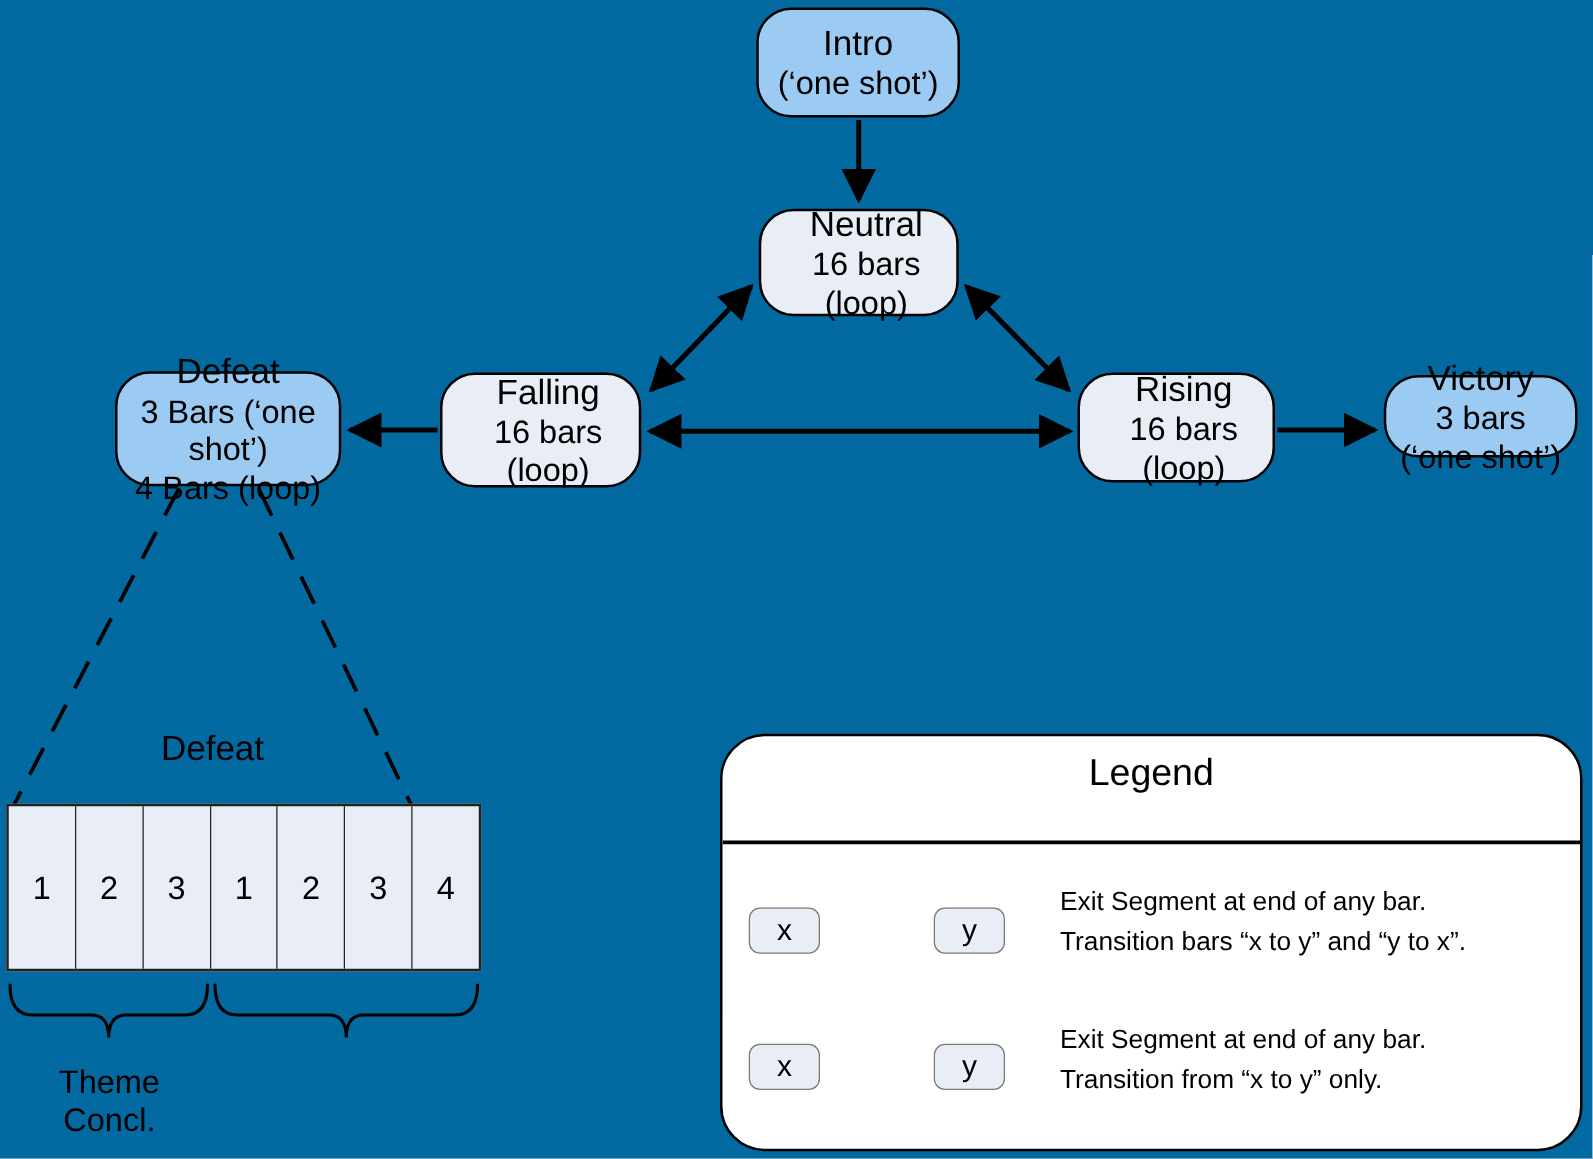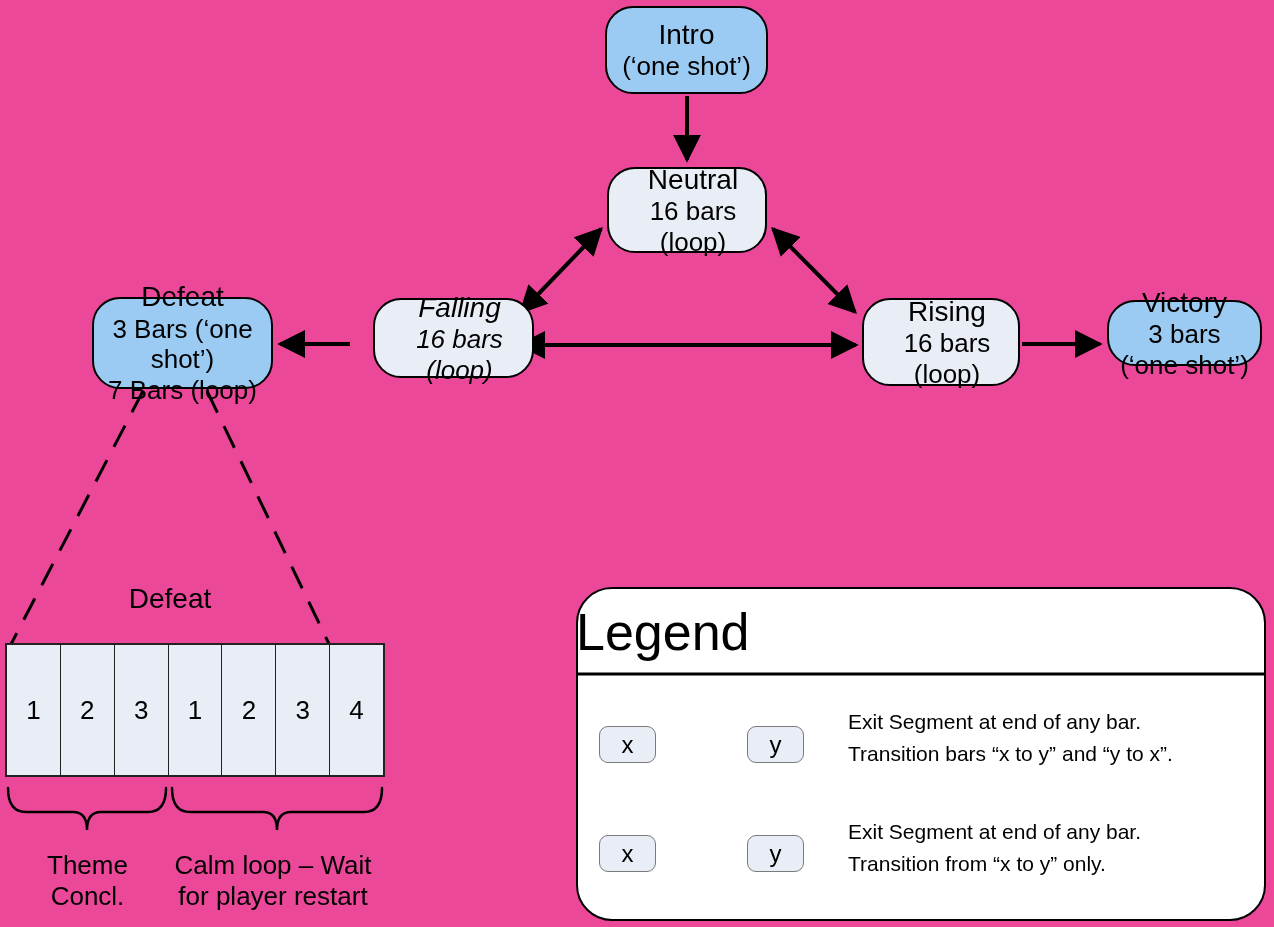--- a/index.html
+++ b/index.html
@@ -1,17 +1,17 @@
 <!DOCTYPE html>
 <html><head>
 <meta charset="utf-8">
 <style>
   html,body{margin:0;padding:0;background:#fff;}
   #canvas{
-    position:relative;width:1274px;height:927px;background:#ec4899;
+    position:relative;width:1274px;height:927px;background:#0369a1;
     font-family:"Liberation Sans","DejaVu Sans",sans-serif;color:#000;overflow:hidden;
   }
   svg.layer{position:absolute;left:0;top:0;width:1274px;height:927px;pointer-events:none;}
 
   .node{
     position:absolute;border:2px solid #000;border-radius:28px;
     display:flex;flex-direction:column;align-items:center;justify-content:center;
     text-align:center;line-height:1.18;box-sizing:border-box;
   }
   .node.blue{background:#9BCBF2;}
@@ -36,21 +36,21 @@
     position:absolute;text-align:center;font-size:26px;line-height:31px;
   }
   #brace1-label{left:10px;top:850px;width:155px;}
   #brace2-label{left:147px;top:850px;width:252px;}
 
   #legend-box{
     position:absolute;left:576px;top:587px;width:690px;height:334px;
     border:2.5px solid #000;border-radius:36px;box-sizing:border-box;background:#fff;
   }
   #legend-title{
-    position:absolute;left:576px;top:602px;width:690px;text-align:left;font-size:52px;
+    position:absolute;left:576px;top:602px;width:690px;text-align:center;font-size:30px;
   }
   .mini{
     position:absolute;width:57px;height:37px;background:#E9EDF6;
     border:1.5px solid #7a7a7a;border-radius:9px;box-sizing:border-box;
     display:flex;align-items:center;justify-content:center;font-size:24px;
   }
   .legend-text{
     position:absolute;left:848px;width:410px;font-size:21px;line-height:32px;
   }
   #legend-row1-text{top:706px;}
@@ -93,34 +93,34 @@
   <div class="node blue" style="left:605px;top:6px;width:163px;height:88px;">
     <div class="node-title">Intro</div>
     <div class="node-sub">(‘one shot’)</div>
   </div>
 
   <div class="node light" style="left:607px;top:167px;width:160px;height:86px;">
     <div class="node-title">Neutral</div>
     <div class="node-sub">16 bars (loop)</div>
   </div>
 
-  <div class="node light" style="left:373px;top:298px;width:161px;height:80px;font-style:italic;">
+  <div class="node light" style="left:352px;top:298px;width:161px;height:92px;">
     <div class="node-title">Falling</div>
     <div class="node-sub">16 bars (loop)</div>
   </div>
 
   <div class="node light" style="left:862px;top:298px;width:158px;height:88px;">
     <div class="node-title">Rising</div>
     <div class="node-sub">16 bars (loop)</div>
   </div>
 
   <div class="node blue" style="left:92px;top:297px;width:181px;height:92px;">
     <div class="node-title">Defeat</div>
     <div class="node-sub">3 Bars (‘one shot’)</div>
-    <div class="node-sub">7 Bars (loop)</div>
+    <div class="node-sub">4 Bars (loop)</div>
   </div>
 
   <div class="node blue" style="left:1107px;top:300px;width:155px;height:66px;">
     <div class="node-title">Victory</div>
     <div class="node-sub">3 bars</div>
     <div class="node-sub">(‘one shot’)</div>
   </div>
 
   <div id="defeat-detail-title">Defeat</div>
 
@@ -130,24 +130,20 @@
     <div class="bar-cell">3</div>
     <div class="bar-cell">1</div>
     <div class="bar-cell">2</div>
     <div class="bar-cell">3</div>
     <div class="bar-cell">4</div>
   </div>
 
   <div id="brace1-label" class="brace-label">
     <div>Theme</div>
     <div>Concl.</div>
-  </div>
-  <div id="brace2-label" class="brace-label">
-    <div>Calm loop – Wait</div>
-    <div>for player restart</div>
   </div>
 
   <div id="legend-box">
     <svg style="position:absolute;left:0;top:0;width:100%;height:100%;" viewBox="0 0 690 334" preserveAspectRatio="none">
       <line x1="0" y1="86" x2="690" y2="86" stroke="#000" stroke-width="3"></line>
     </svg>
   </div>
   <div id="legend-title">Legend</div>
 
   <div class="mini" style="left:599px;top:726px;">

